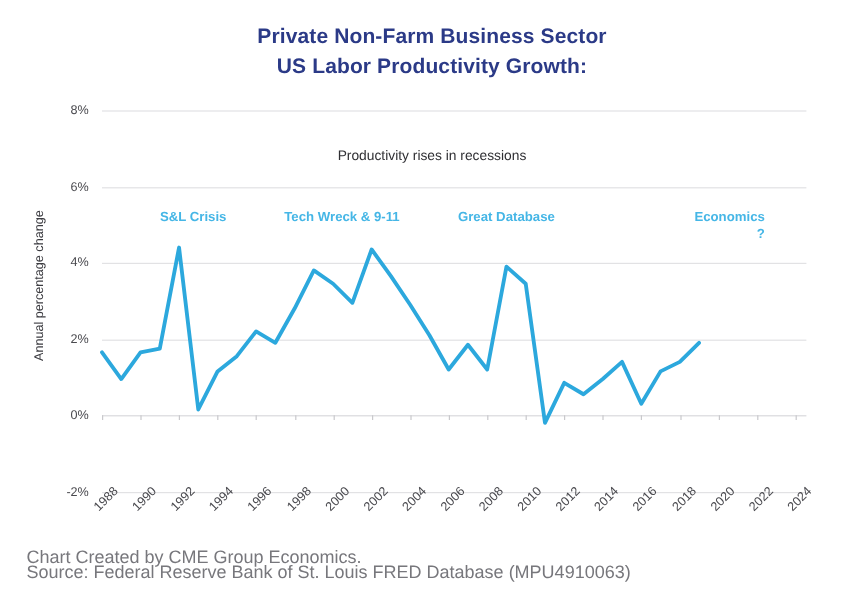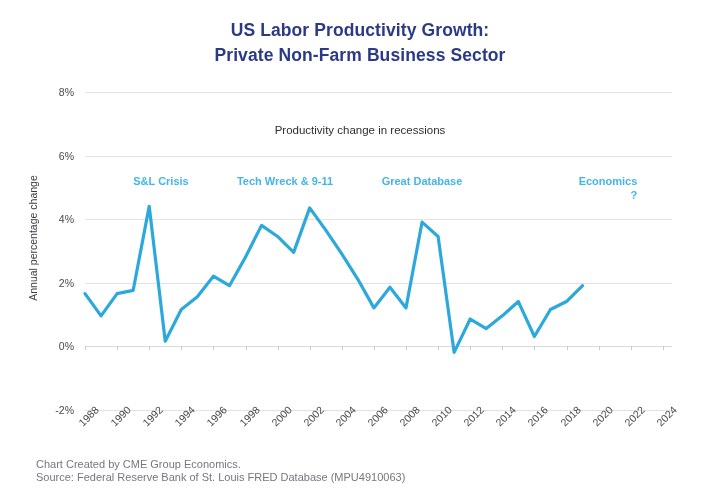--- a/index.html
+++ b/index.html
@@ -71,39 +71,39 @@
     color:#45b6e6;
     font-size:11px;
     font-weight:bold;
     text-align:right;
     white-space:nowrap;
     transform:translateX(-50%);
     line-height:14px;
   }
   .footer{
     position:absolute;
-    left:36px;bottom:16px;
+    left:22px;bottom:16px;
     color:#77777c;
-    font-size:11px;
+    font-size:15px;
     line-height:13px;
   }
   .footer div{white-space:nowrap;}
   svg.plot{position:absolute;left:0;top:0;}
 </style>
 </head>
 <body>
 
 <div id="chart-root">
 
   <div class="title">
+    <div>Private Non-Farm Business Sector</div>
     <div>US Labor Productivity Growth:</div>
-    <div>Private Non-Farm Business Sector</div>
   </div>
 
-  <div class="subtitle">Productivity change in recessions</div>
+  <div class="subtitle">Productivity rises in recessions</div>
 
   <div class="ylabel">Annual percentage change</div>
 
   <div id="gridlines">
       <div class="gridline" style="top: 92px;"></div>
       <div class="gridline" style="top: 155.5px;"></div>
       <div class="gridline" style="top: 219px;"></div>
       <div class="gridline" style="top: 282.5px;"></div>
       <div class="gridline zero" style="top: 346px;"></div>
       <div class="gridline" style="top: 409.5px;"></div>

